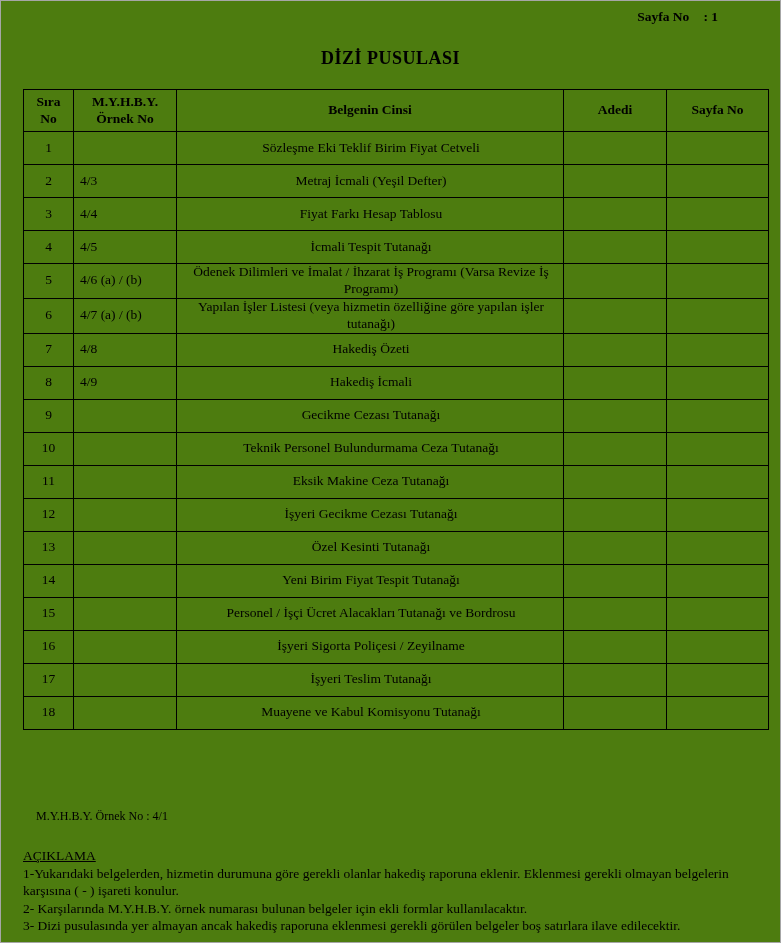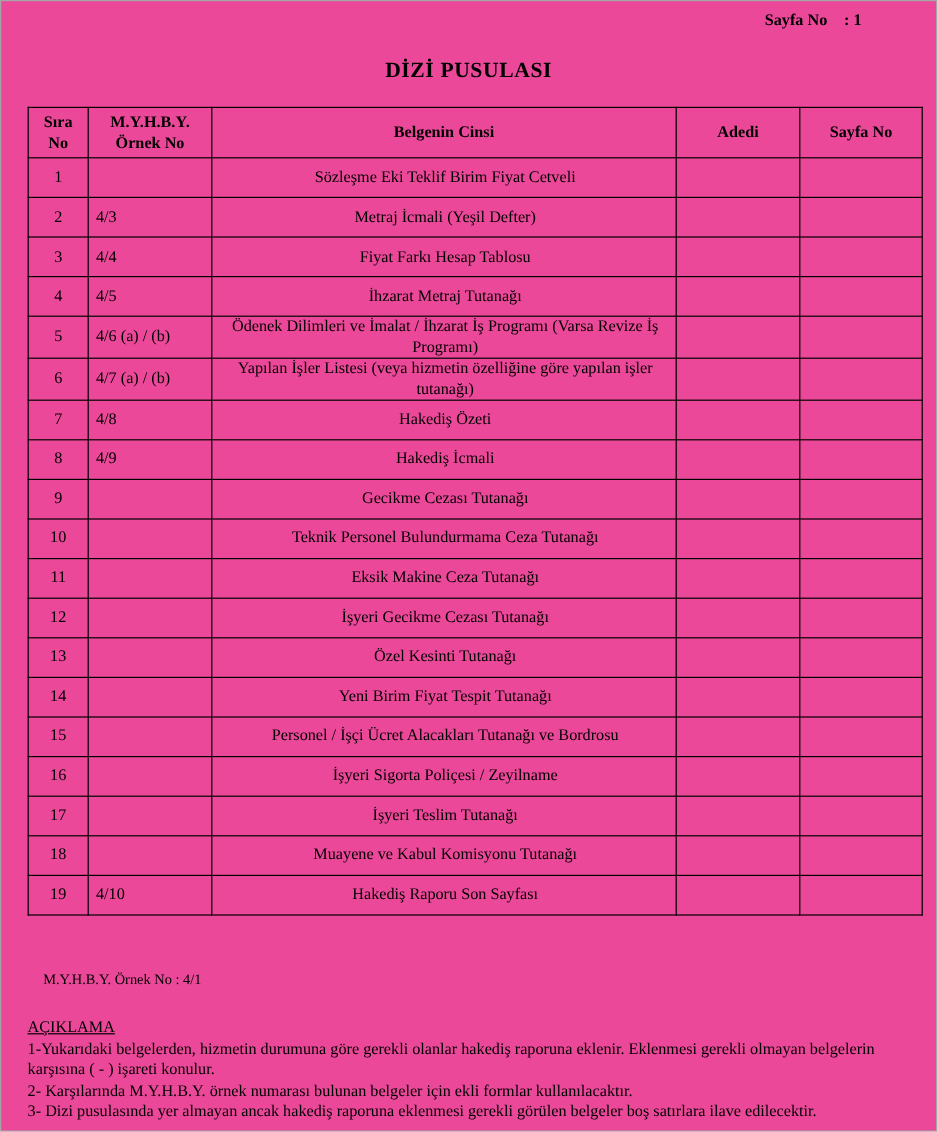--- a/index.html
+++ b/index.html
@@ -9,21 +9,21 @@
     height: 943px;
     font-family: "Liberation Serif", "DejaVu Serif", serif;
     color: #000000;
     position: relative;
   }
   .page {
     position: absolute;
     left: 0; top: 0;
     width: 781px;
     height: 943px;
-    background: #ec4899;
+    background: #4d7c0f;
     border: 1px solid #a6a6a6;
   }
   .pageno-line {
     position: absolute;
     top: 8px;
     right: 62px;
     font-weight: bold;
     font-size: 13.5px;
   }
   .pageno-line .lbl { margin-right: 14px; }
@@ -131,21 +131,21 @@
     <td class="c-sira">3</td>
     <td class="c-ornek">4/4</td>
     <td class="c-cinsi">Fiyat Farkı Hesap Tablosu</td>
     <td class="c-adedi"></td>
     <td class="c-sayfa"></td>
   </tr>
 
   <tr>
     <td class="c-sira">4</td>
     <td class="c-ornek">4/5</td>
-    <td class="c-cinsi">İhzarat Metraj Tutanağı</td>
+    <td class="c-cinsi">İcmali Tespit Tutanağı</td>
     <td class="c-adedi"></td>
     <td class="c-sayfa"></td>
   </tr>
 
   <tr>
     <td class="c-sira">5</td>
     <td class="c-ornek">4/6 (a) / (b)</td>
     <td class="c-cinsi">Ödenek Dilimleri ve İmalat / İhzarat İş Programı (Varsa Revize İş Programı)</td>
     <td class="c-adedi"></td>
     <td class="c-sayfa"></td>
@@ -248,27 +248,20 @@
   </tr>
 
   <tr>
     <td class="c-sira">18</td>
     <td class="c-ornek"></td>
     <td class="c-cinsi">Muayene ve Kabul Komisyonu Tutanağı</td>
     <td class="c-adedi"></td>
     <td class="c-sayfa"></td>
   </tr>
 
-  <tr>
-    <td class="c-sira">19</td>
-    <td class="c-ornek">4/10</td>
-    <td class="c-cinsi">Hakediş Raporu Son Sayfası</td>
-    <td class="c-adedi"></td>
-    <td class="c-sayfa"></td>
-  </tr>
 </tbody>
   </table>
 
   <div class="myhby-line">M.Y.H.B.Y. Örnek No : 4/1</div>
 
   <div class="aciklama">
     <div class="aciklama-title">AÇIKLAMA</div>
     <div>1-Yukarıdaki belgelerden, hizmetin durumuna göre gerekli olanlar hakediş raporuna eklenir. Eklenmesi gerekli olmayan belgelerin karşısına ( - ) işareti konulur.</div>
     <div>2- Karşılarında M.Y.H.B.Y. örnek numarası bulunan belgeler için ekli formlar kullanılacaktır.</div>
     <div>3- Dizi pusulasında yer almayan ancak hakediş raporuna eklenmesi gerekli görülen belgeler boş satırlara ilave edilecektir.</div>

